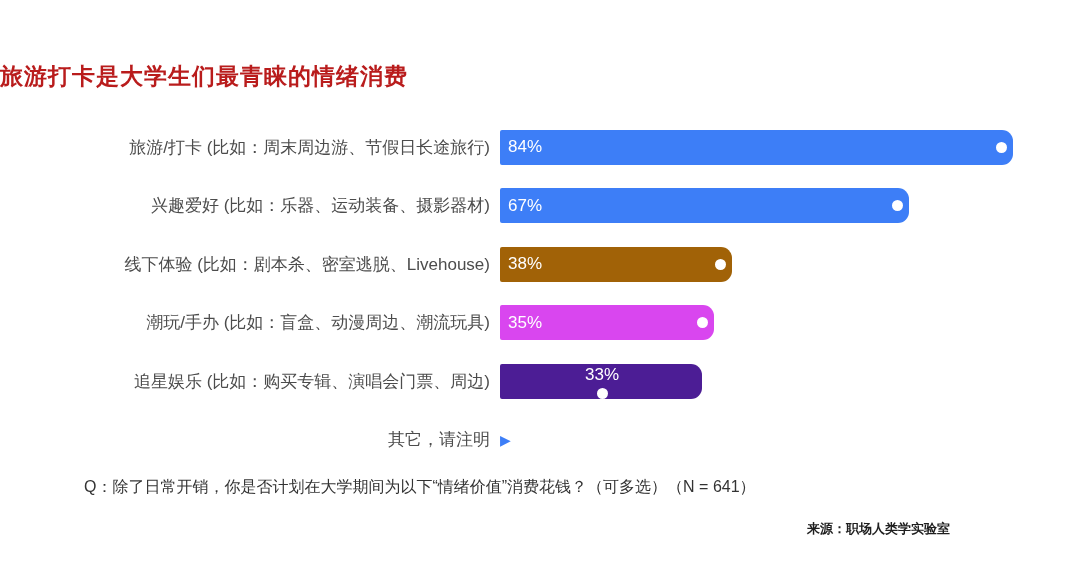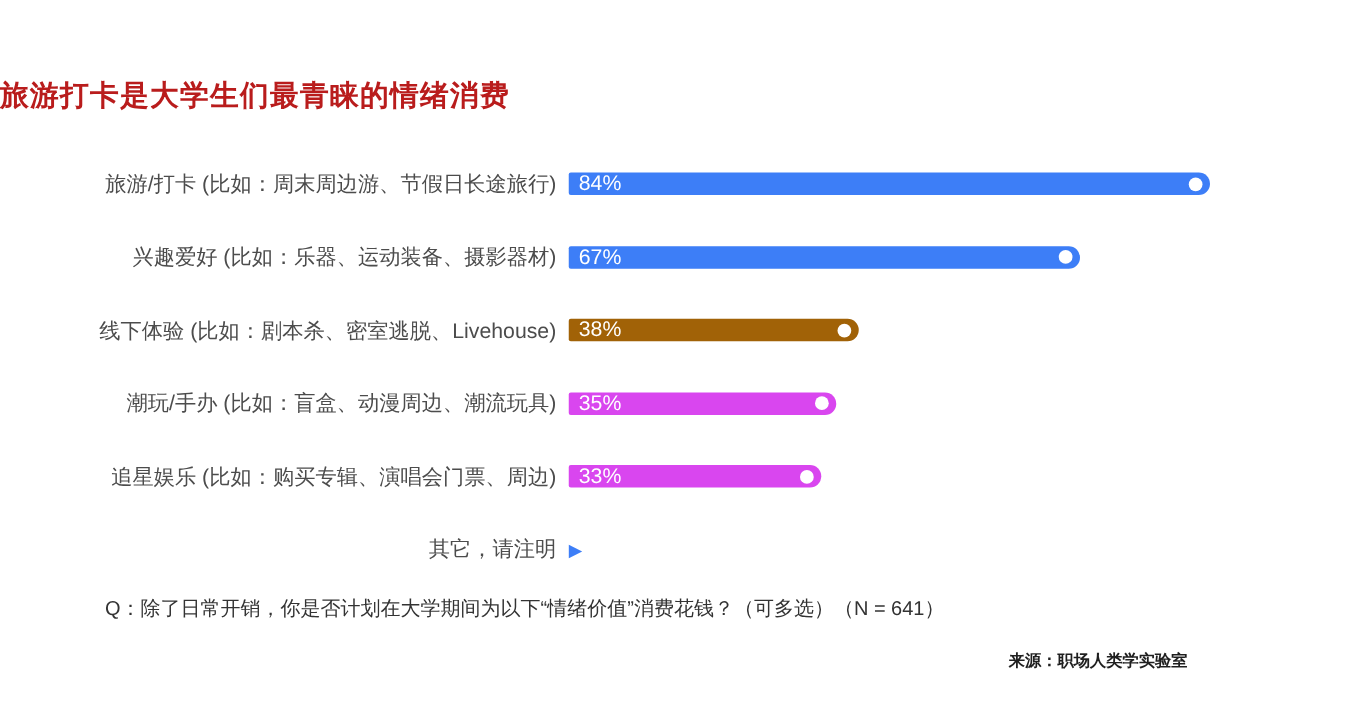--- a/index.html
+++ b/index.html
@@ -10,42 +10,42 @@
     position: absolute;
     top: 61px; left: 0; right: 0;
     font-size: 23px;
     font-weight: 700;
     color: #b91c1c;
     letter-spacing: 1px;
   }
 
   .rows {
     position: absolute;
-    top: 118px; left: 0; right: 0;
+    top: 118px; left: 0; right: 0; padding-left: 45px;
   }
   .row {
     height: 58.5px;
     display: flex;
     align-items: center;
   }
   .row-label {
     width: 445px;
     flex: 0 0 445px;
     text-align: right;
     font-size: 17px;
     color: #4c4c4c;
     white-space: nowrap;
   }
   .bar-area {
     margin-left: 10px;
     display: flex;
     align-items: center;
   }
   .bar {
-    height: 18px;
+    height: 35px;
     background: #3d7ef7;
     border-radius: 2px 11px 11px 2px;
     display: flex;
     align-items: center;
     justify-content: space-between;
     padding: 0 6px 0 8px;
   }
   .bar-value {
     color: #ffffff;
     font-size: 17px;
@@ -120,21 +120,21 @@
       <div class="bar-area">
         <div class="bar" style="width: 214px; background: #d946ef;">
           <span class="bar-value">35%</span>
           <span class="bar-dot"></span>
         </div>
       </div>
     </div>
     <div class="row">
       <div class="row-label">追星娱乐 (比如：购买专辑、演唱会门票、周边)</div>
       <div class="bar-area">
-        <div class="bar" style="width: 202px; background: #d946ef;">
+        <div class="bar" style="width: 202px; background: #4c1d95; flex-direction: column;">
           <span class="bar-value">33%</span>
           <span class="bar-dot"></span>
         </div>
       </div>
     </div>
     <div class="row">
       <div class="row-label">其它，请注明</div>
       <span class="other-arrow">▶</span>
     </div>
   </div>

